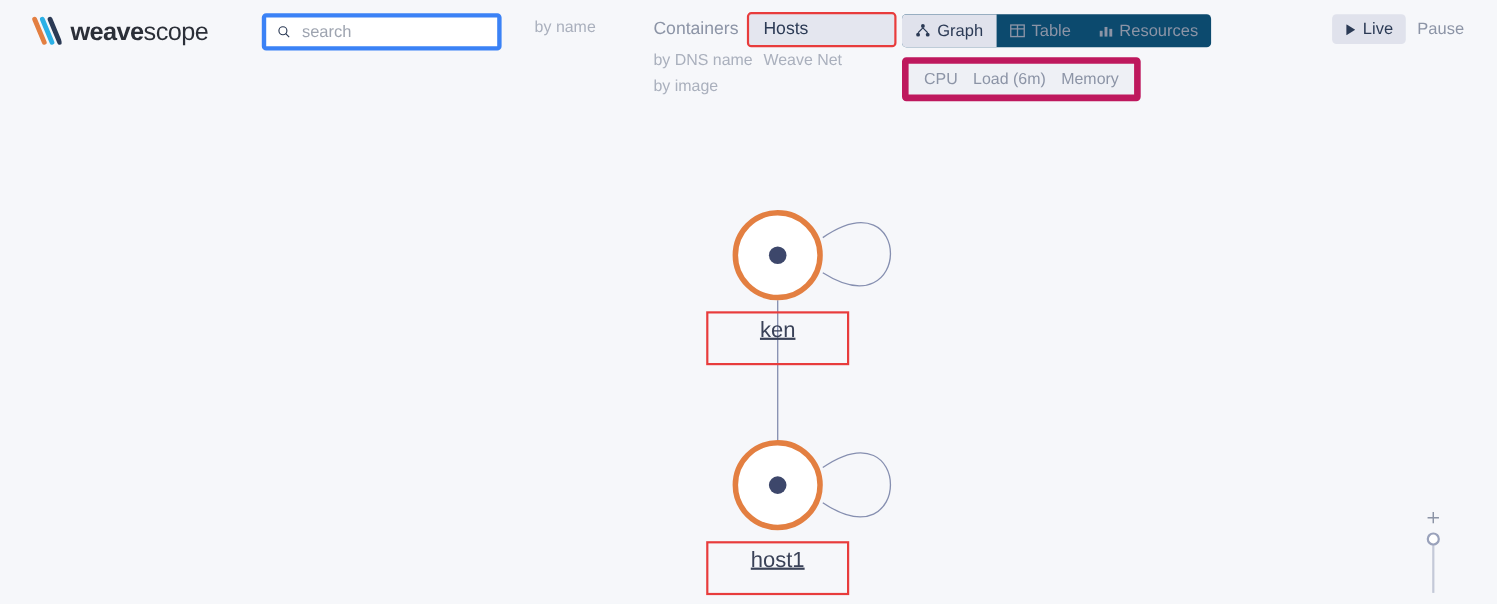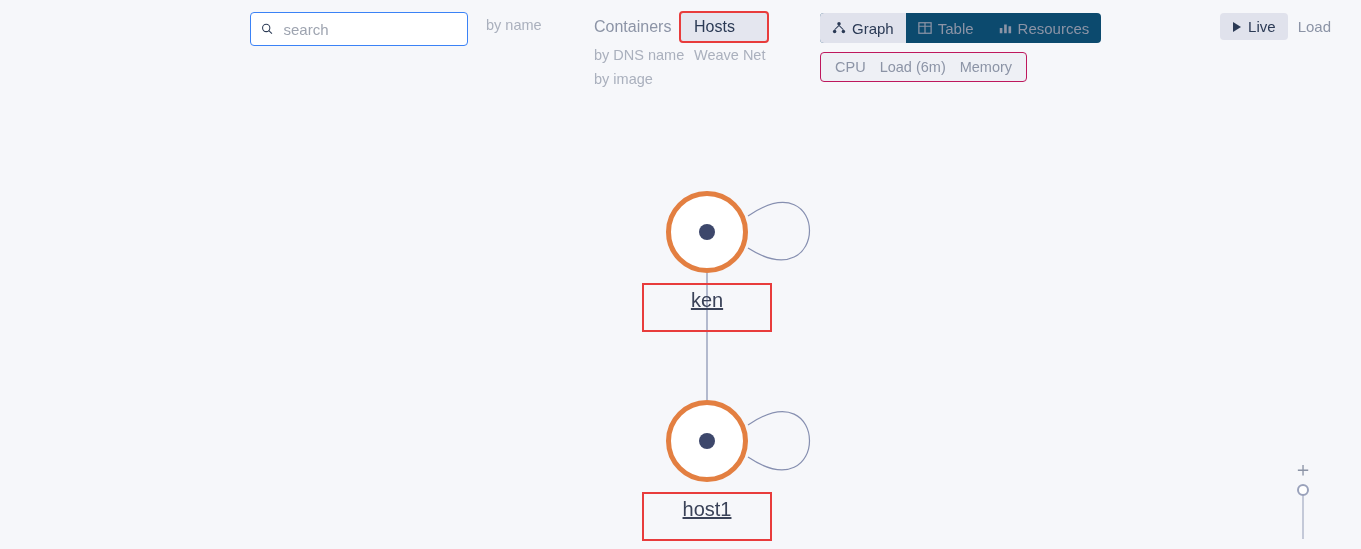--- a/index.html
+++ b/index.html
@@ -14,21 +14,21 @@
   }
   *{box-sizing:border-box;}
   html,body{margin:0;padding:0;width:1361px;height:549px;background:var(--bg);font-family:"Helvetica Neue",Arial,sans-serif;overflow:hidden;}
   
   .topbar{position:absolute;left:0;top:0;right:0;height:110px;}
   .logo{position:absolute;left:28px;top:14px;display:flex;align-items:center;gap:8px;}
   .logo-mark{width:28px;height:28px;}
   .logo-text{font-size:23px;color:#2b2f38;letter-spacing:-0.5px;}
   .logo-text .bold{font-weight:800;}
   .logo-text .light{font-weight:300;}
-  .search{position:absolute;left:250px;top:12px;width:218px;height:34px;background:#fff;border:1px solid #3b82f6;border-radius:4px;display:flex;align-items:center;padding:0 10px;gap:8px;}
+  .search{position:absolute;left:238px;top:12px;width:218px;height:34px;background:#fff;border:4px solid #3b82f6;border-radius:4px;display:flex;align-items:center;padding:0 10px;gap:8px;}
   .search svg{width:14px;height:14px;fill:none;stroke:#2b3a55;stroke-width:2;}
   .search input{border:none;outline:none;width:100%;font-size:15px;color:#666;background:transparent;}
   .search input::placeholder{color:#9ea4b0;}
   
   .topo-col{position:absolute;top:12px;font-size:16px;}
   .topo-head{color:var(--text-muted);padding:6px 14px;white-space:nowrap;cursor:pointer;border-radius:3px;}
   .topo-head.active{background:#e4e6ef;color:var(--text);}
   .topo-head.hl{outline:2px solid var(--red);outline-offset:-1px;}
   .topo-sub{color:#aab0bd;font-size:14.5px;padding:5px 4px 3px 14px;cursor:pointer;}
   .col-proc{left:472px;}
@@ -36,21 +36,21 @@
   .col-hosts{left:680px;}
   
   .modes{position:absolute;left:820px;top:13px;display:flex;background:#0c4a6e;border-radius:4px;overflow:hidden;height:30px;}
   .mode{display:flex;align-items:center;gap:6px;padding:0 12px;color:var(--text-muted);font-size:15px;cursor:pointer;}
   .mode.active{background:#e0e2ec;color:var(--text);}
   .mode svg{width:14px;height:14px;}
   .live-block{position:absolute;right:30px;top:13px;display:flex;align-items:center;gap:10px;}
   .live-btn{display:flex;align-items:center;gap:6px;background:#e0e2ec;color:var(--text);padding:5px 12px;border-radius:4px;font-size:15px;cursor:pointer;}
   .pause{color:var(--text-muted);font-size:15px;cursor:pointer;}
   
-  .metrics{position:absolute;left:820px;top:52px;display:flex;gap:14px;background:#eef0f5;border:1px solid #be185d;border-radius:4px;padding:6px 14px;}
+  .metrics{position:absolute;left:820px;top:52px;display:flex;gap:14px;background:#eef0f5;border:6px solid #be185d;border-radius:4px;padding:6px 14px;}
   .metric{color:var(--text-muted);font-size:14.5px;cursor:pointer;}
   
   .canvas{position:absolute;left:0;top:0;width:1361px;height:549px;pointer-events:none;}
   .node{position:absolute;pointer-events:auto;cursor:pointer;}
   .node .ring{width:82px;height:82px;border-radius:50%;background:#fff;border:5px solid var(--accent);display:flex;align-items:center;justify-content:center;}
   .node .dot{width:16px;height:16px;border-radius:50%;background:var(--node-dot);}
   .node .label{margin-top:10px;text-align:center;font-size:20px;color:#3a4258;}
   .node .label.hl{border:2px solid var(--red);padding:4px 24px 18px;margin-left:-24px;margin-right:-24px;text-decoration:underline;}
   .node1{left:666px;top:191px;}
   .node2{left:666px;top:400px;}
@@ -68,39 +68,47 @@
 
     <line x1="707" y1="273" x2="707" y2="400"></line>
 
     <path d="M748 216 C830 160, 830 300, 748 248"></path>
 
     <path d="M748 425 C830 369, 830 512, 748 457"></path>
   </g>
 </svg>
 
 <div class="topbar">
+  <div class="logo">
+    <svg class="logo-mark" viewBox="0 0 32 32">
+      <path d="M4 4 L14 28" stroke="#e37f41" stroke-width="5" stroke-linecap="round"></path>
+      <path d="M12 4 L22 28" stroke="#2bb0e6" stroke-width="5" stroke-linecap="round"></path>
+      <path d="M20 4 L30 28" stroke="#2b3a55" stroke-width="5" stroke-linecap="round"></path>
+    </svg>
+    <span class="logo-text"><span class="bold">weave</span><span class="light">scope</span></span>
+  </div>
 
   <div class="search">
     <svg viewBox="0 0 24 24">
         <circle cx="10" cy="10" r="7"></circle>
         <line x1="21" y1="21" x2="15" y2="15"></line>
       </svg>
     <input placeholder="search" style="">
   </div>
 
   <div class="topo-col col-proc">
     <div class="topo-sub">by name</div>
   </div>
   <div class="topo-col col-cont">
     <div class="topo-head">Containers</div>
     <div class="topo-sub">by DNS name</div>
     <div class="topo-sub">by image</div>
   </div>
   <div class="topo-col col-hosts">
-    <div class="topo-head active hl" style="width:88px">Hosts</div>
+    <div class="topo-head active hl" style="width:134px">Hosts</div>
     <div class="topo-sub">Weave Net</div>
   </div>
 
   <div class="modes">
     <div class="mode active">
       <svg viewBox="0 0 16 16" fill="currentColor">
           <circle cx="8" cy="3" r="2"></circle>
           <circle cx="3" cy="12" r="2"></circle>
           <circle cx="13" cy="12" r="2"></circle>
           <path d="M8 5 L3 10 M8 5 L13 10" stroke="currentColor" stroke-width="1.2"></path>
@@ -131,21 +139,21 @@
     <span class="metric">Memory</span>
   </div>
 
   <div class="live-block">
     <div class="live-btn">
       <svg width="10" height="10" viewBox="0 0 10 10">
           <path d="M1 0 L9 5 L1 10 Z" fill="currentColor"></path>
         </svg>
       <span>Live</span>
     </div>
-    <span class="pause">Load</span>
+    <span class="pause">Pause</span>
   </div>
 </div>
 
 <div class="node node1">
   <div class="ring">
       <div class="dot"></div>
     </div>
   <div class="label hl">ken</div>
 </div>
 <div class="node node2">

